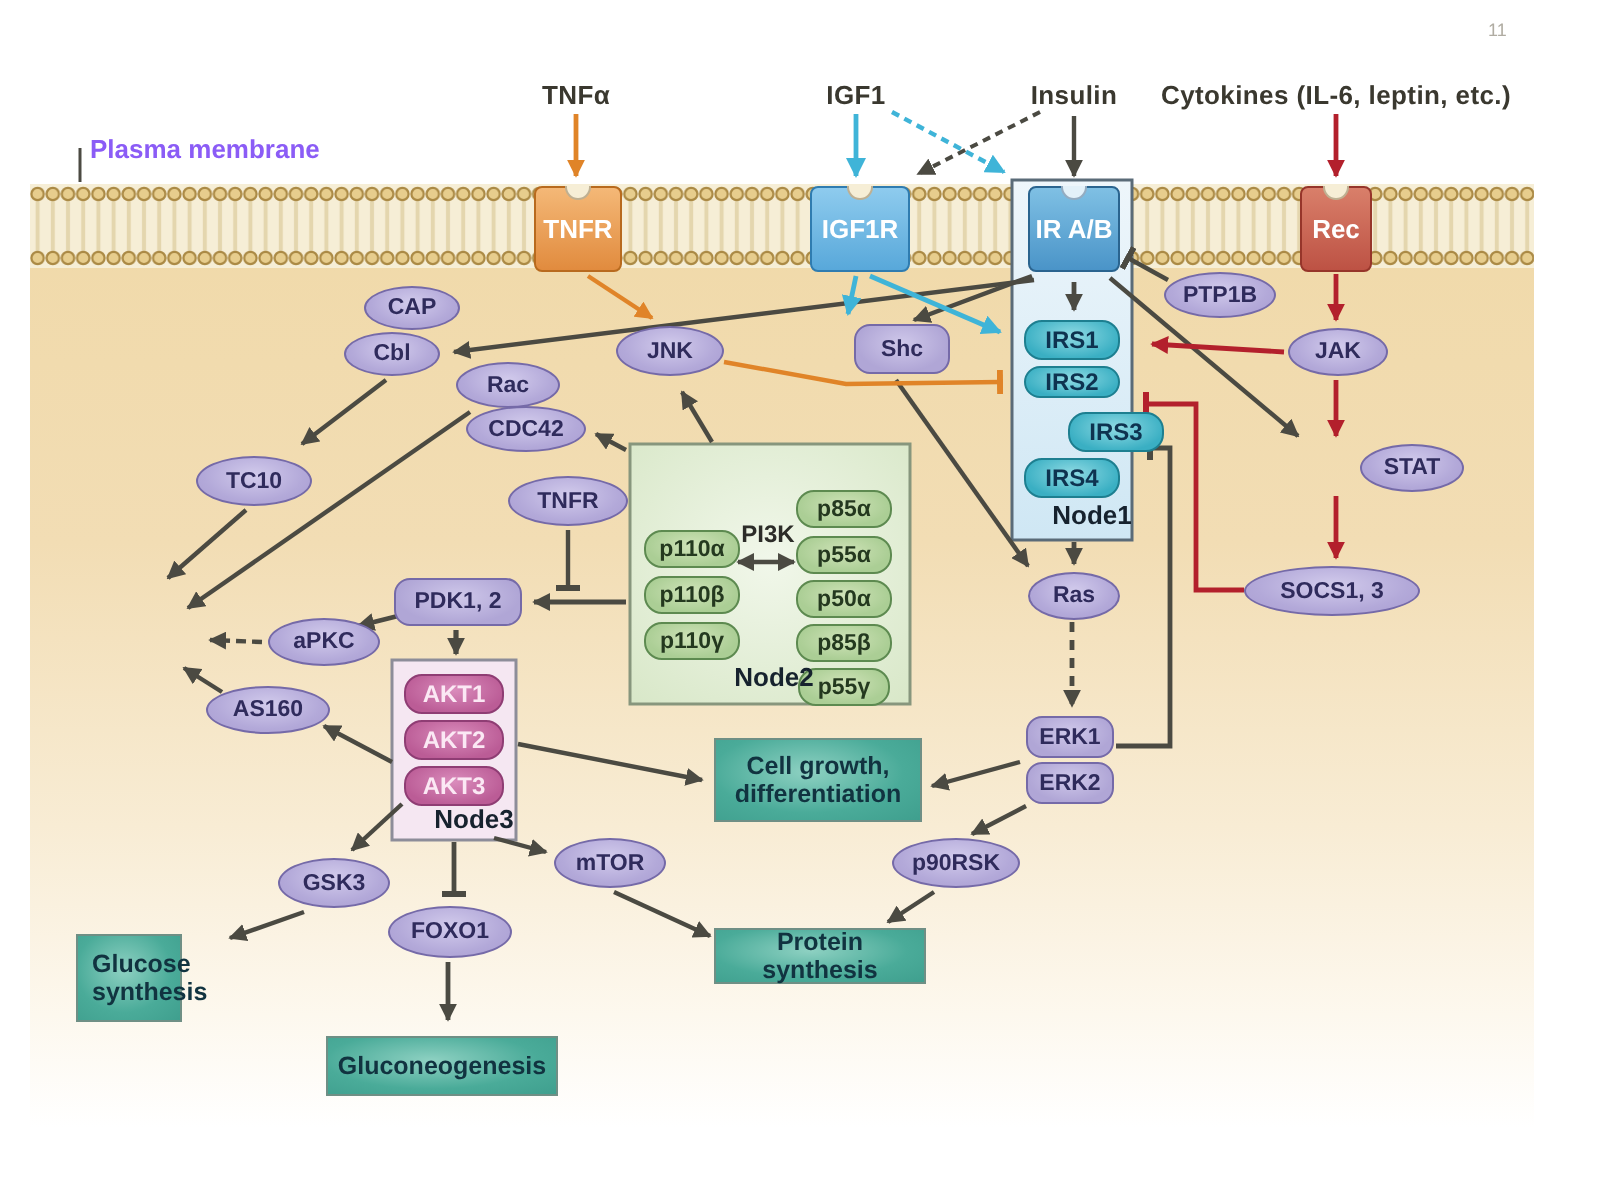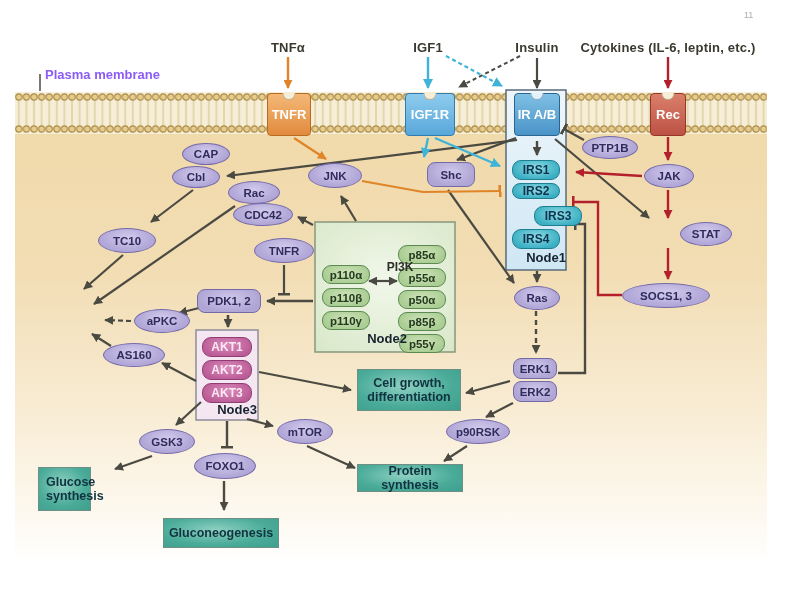--- a/index.html
+++ b/index.html
@@ -182,21 +182,21 @@
   <div class="abs nodetitle" style="left:506px;top:250px;width:60px;">Node1</div>
 
   <div class="abs gpill" style="left:322px;top:247px;width:48px;height:19px;">p110α</div>
   <div class="abs gpill" style="left:322px;top:270px;width:48px;height:19px;">p110β</div>
   <div class="abs gpill" style="left:322px;top:293px;width:48px;height:19px;">p110γ</div>
   <div class="abs gpill" style="left:398px;top:227px;width:48px;height:19px;">p85α</div>
   <div class="abs gpill" style="left:398px;top:250px;width:48px;height:19px;">p55α</div>
   <div class="abs gpill" style="left:398px;top:272px;width:48px;height:19px;">p50α</div>
   <div class="abs gpill" style="left:398px;top:294px;width:48px;height:19px;">p85β</div>
   <div class="abs gpill" style="left:399px;top:316px;width:46px;height:19px;">p55γ</div>
-  <div class="abs pi3k-label" style="left:367px;top:260px;width:34px;margin-left:16px;">PI3K</div>
+  <div class="abs pi3k-label" style="left:367px;top:260px;width:34px;">PI3K</div>
   <div class="abs nodetitle" style="left:337px;top:331px;width:80px;">Node2</div>
 
   <div class="abs apill" style="left:202px;top:337px;width:50px;height:20px;">AKT1</div>
   <div class="abs apill" style="left:202px;top:360px;width:50px;height:20px;">AKT2</div>
   <div class="abs apill" style="left:202px;top:383px;width:50px;height:20px;">AKT3</div>
   <div class="abs nodetitle" style="left:196px;top:402px;width:62px;">Node3</div>
 
   <div class="abs ell" style="left:182px;top:143px;width:48px;height:22px;">CAP</div>
   <div class="abs ell" style="left:172px;top:166px;width:48px;height:22px;">Cbl</div>
   <div class="abs ell" style="left:228px;top:181px;width:52px;height:23px;">Rac</div>

